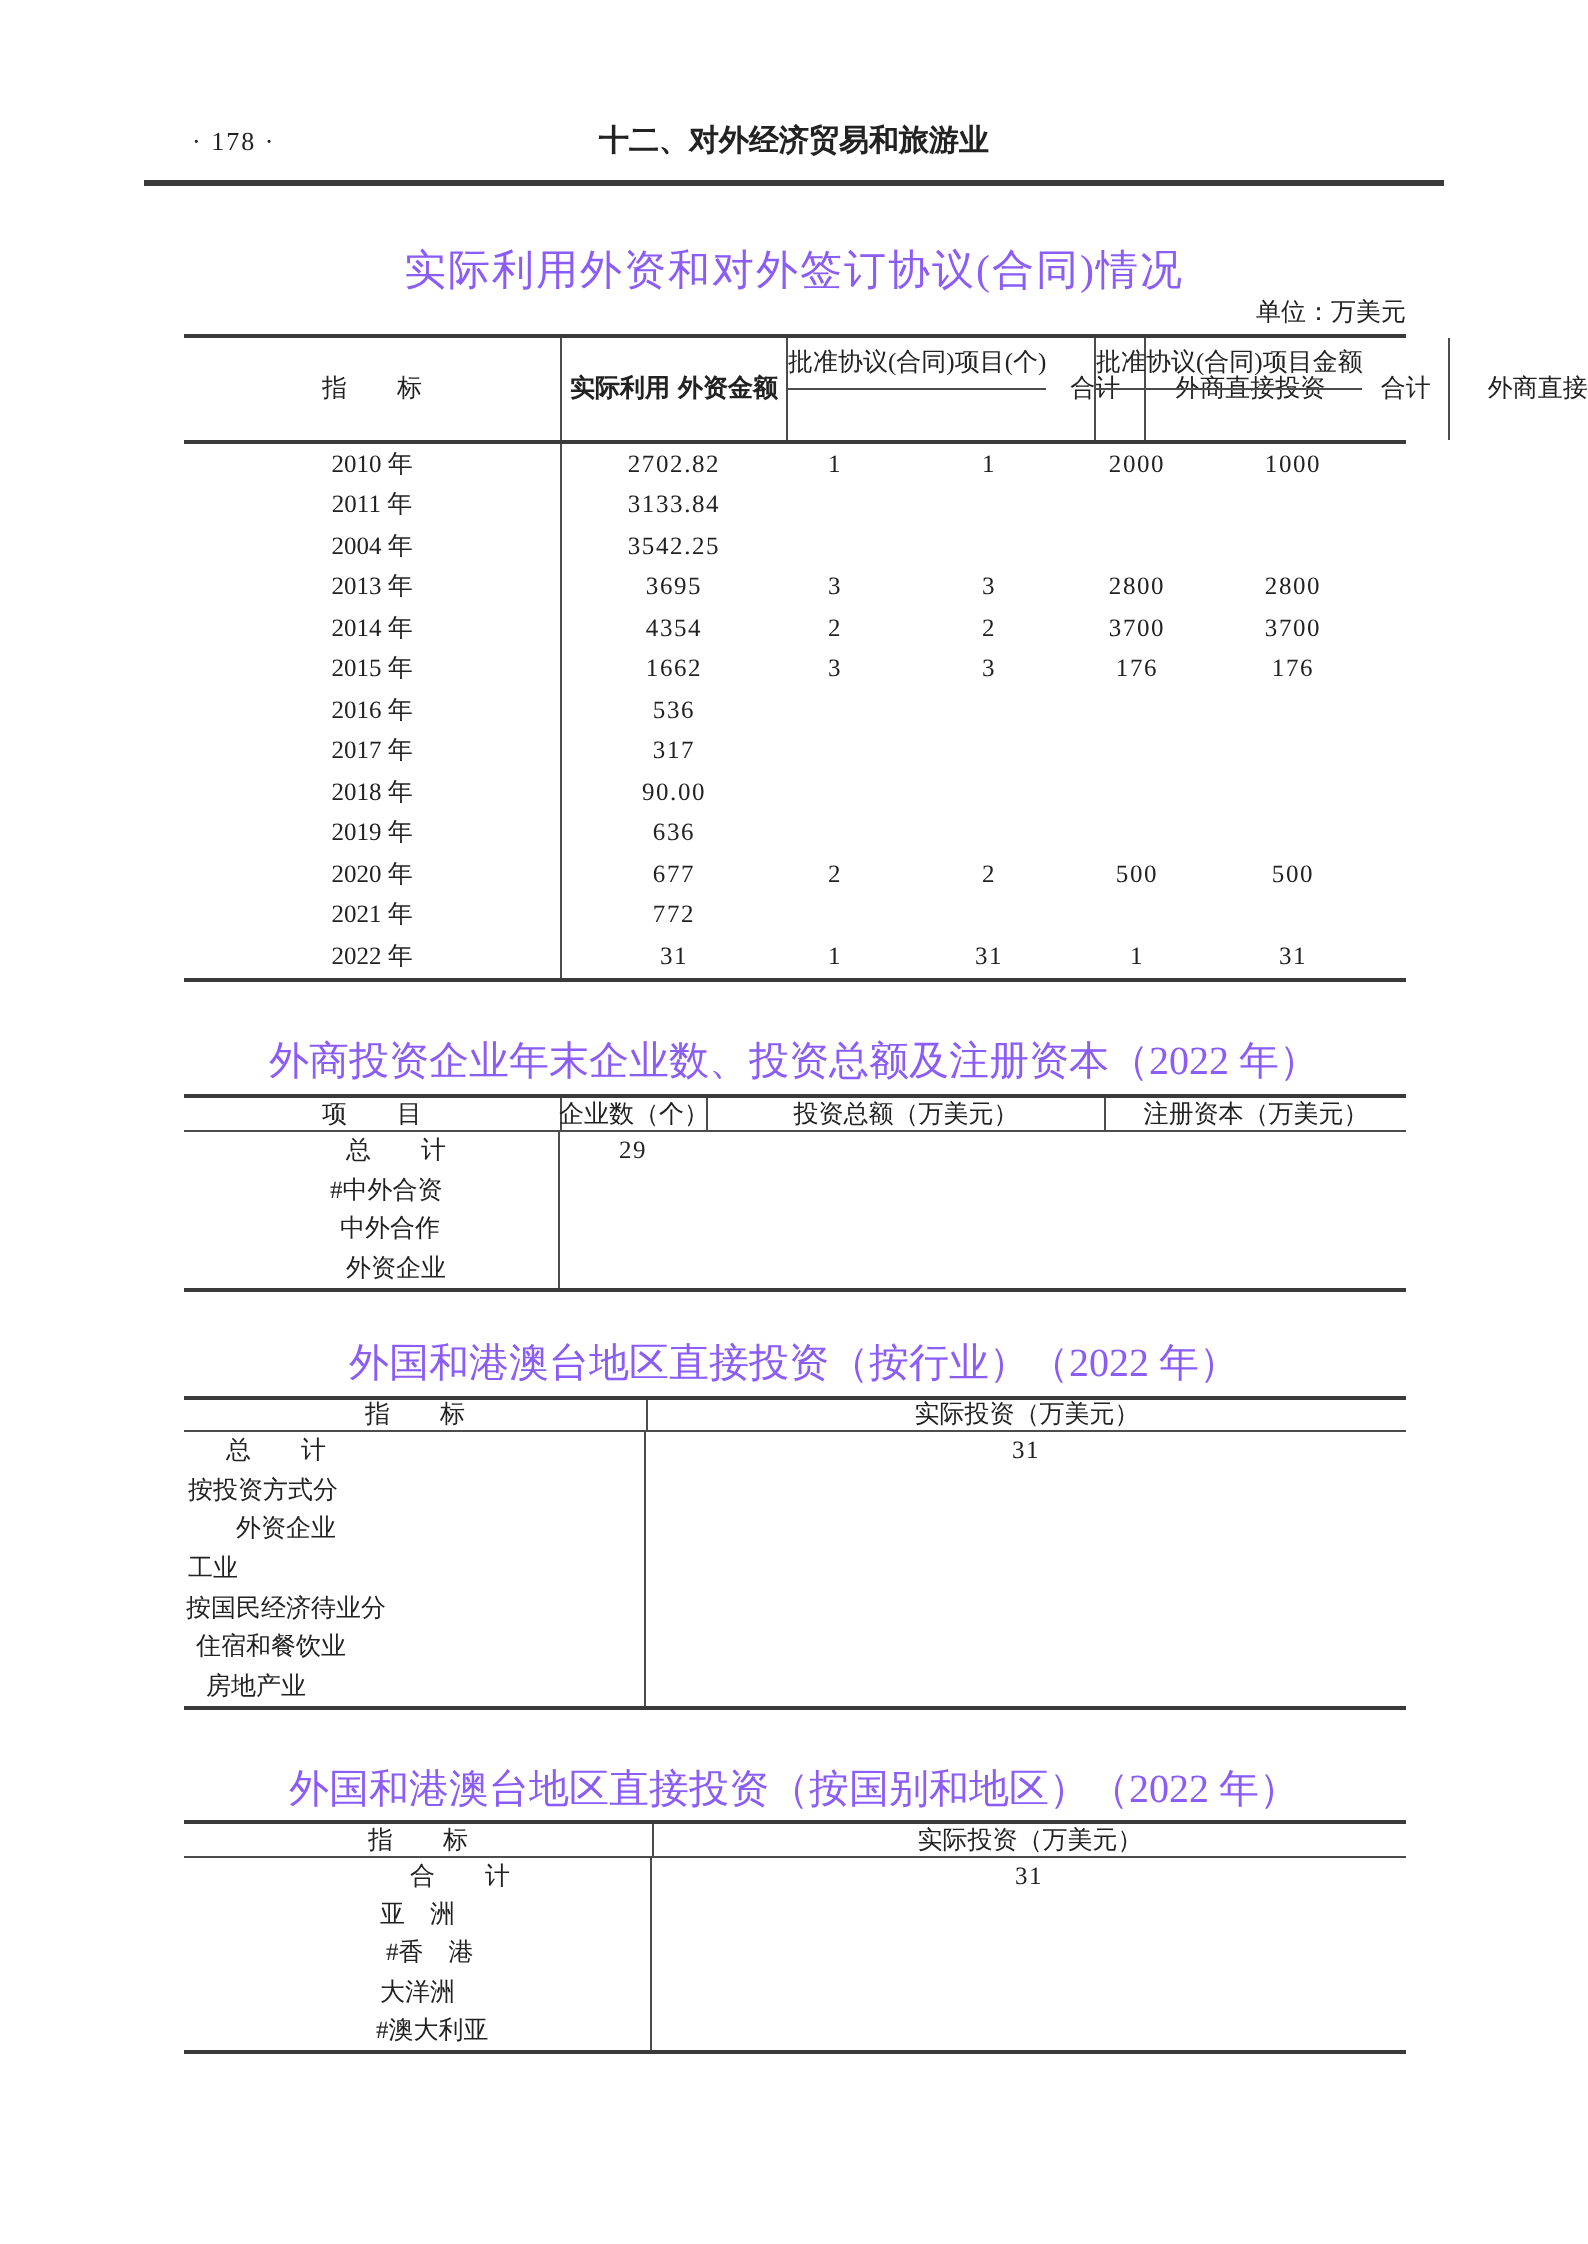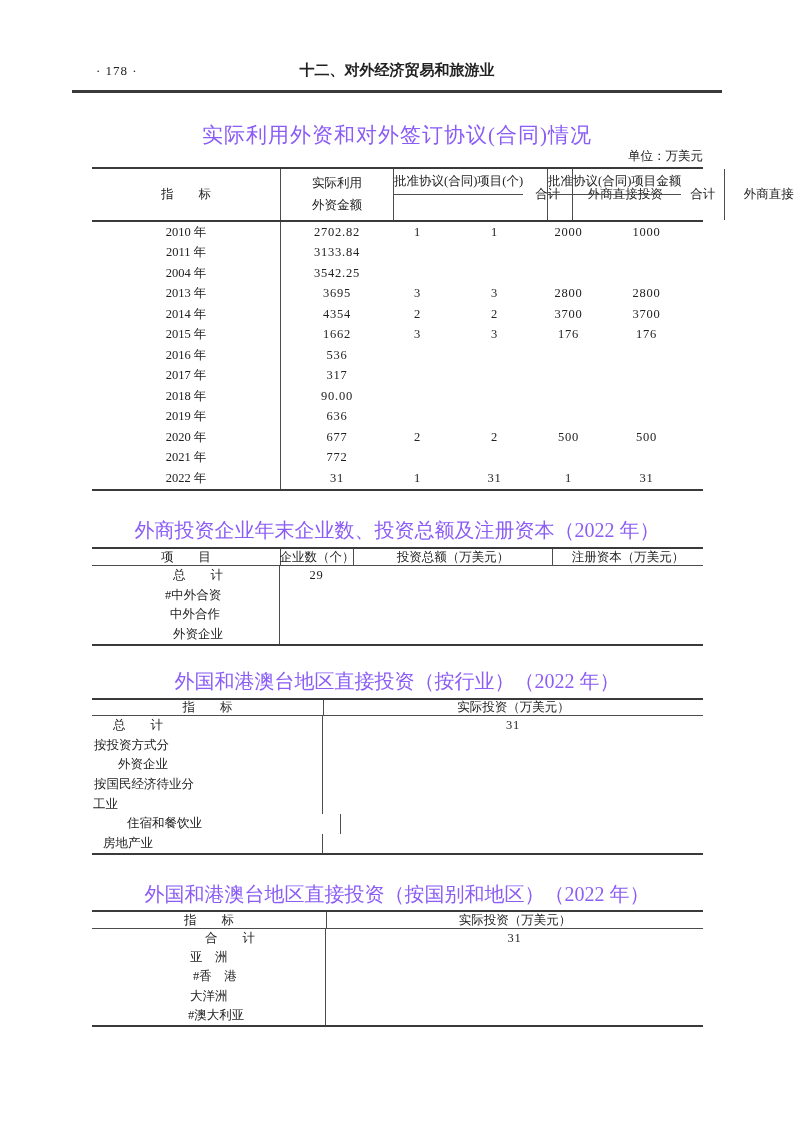--- a/index.html
+++ b/index.html
@@ -39,21 +39,21 @@
          font-size: 12.5px; white-space: nowrap; }
 
   
   .t1 { left: 92px; top: 167px; width: 611px; }
   .t1-head { display: flex; height: 55px;
              border-top: 2px solid #3a3a3a; border-bottom: 2px solid #3a3a3a; }
   .t1-c1 { width: 188px; } .t1-c2 { width: 113px; }
   .t1-g1 { width: 154px; } .t1-g2 { width: 156px; }
   .t1-s1 { width: 49px; }  .t1-s2 { width: 105px; }
   .t1-s3 { width: 43px; }  .t1-s4 { width: 113px; }
-  .stack2 { flex-direction: column; justify-content: space-evenly; }
+  .stack2 { flex-direction: row; justify-content: space-evenly; font-weight: bold; }
   .grp { display: flex; flex-direction: row; }
   .grp-top { height: 26px; border-bottom: 1px solid #4c4c4c;
              display: flex; align-items: center; justify-content: center;
              font-size: 12.5px; white-space: nowrap; }
   .grp-bottom { flex: 1; display: flex; }
   .t1-body { border-bottom: 2px solid #3a3a3a; }
   .t1-body .row { height: 20.5px; }
 
   
   .t2 { left: 92px; top: 547px; width: 611px; }
@@ -73,21 +73,21 @@
   .t3-head { display: flex; height: 18px;
              border-top: 2px solid #3a3a3a; border-bottom: 1px solid #4c4c4c; }
   .t3-c1 { width: 231px; } .t3-c2 { width: 380px; }
   .t3-body { border-bottom: 2px solid #3a3a3a; }
   .t3-body .row { height: 19.6px; }
   .t3-body .row:nth-child(1) .lbl { padding-left: 21px; }
   .t3-body .row:nth-child(2) .lbl { padding-left: 2px; }
   .t3-body .row:nth-child(3) .lbl { padding-left: 26px; }
   .t3-body .row:nth-child(4) .lbl { padding-left: 2px; }
   .t3-body .row:nth-child(5) .lbl { padding-left: 1px; }
-  .t3-body .row:nth-child(6) .lbl { padding-left: 6px; margin-left: 29px; }
+  .t3-body .row:nth-child(6) .lbl { padding-left: 6px; }
   .t3-body .row:nth-child(7) .lbl { padding-left: 11px; }
 
   
   .t4 { left: 92px; top: 910px; width: 611px; }
   .t4-head { display: flex; height: 19px;
              border-top: 2px solid #3a3a3a; border-bottom: 1px solid #4c4c4c; }
   .t4-c1 { width: 234px; } .t4-c2 { width: 377px; }
   .t4-body { border-bottom: 2px solid #3a3a3a; }
   .t4-body .row { height: 19.2px; }
   .t4-body .row:nth-child(1) .lbl { padding-left: 113px; }
@@ -290,25 +290,25 @@
       </div>
       <div class="row">
         <div class="lbl t3-c1 br">按投资方式分</div>
         <div class="c t3-c2 num"></div>
       </div>
       <div class="row">
         <div class="lbl t3-c1 br">外资企业</div>
         <div class="c t3-c2 num"></div>
       </div>
       <div class="row">
+        <div class="lbl t3-c1 br">工业</div>
+        <div class="c t3-c2 num"></div>
+      </div>
+      <div class="row">
         <div class="lbl t3-c1 br">按国民经济待业分</div>
-        <div class="c t3-c2 num"></div>
-      </div>
-      <div class="row">
-        <div class="lbl t3-c1 br">工业</div>
         <div class="c t3-c2 num"></div>
       </div>
       <div class="row">
         <div class="lbl t3-c1 br">住宿和餐饮业</div>
         <div class="c t3-c2 num"></div>
       </div>
       <div class="row">
         <div class="lbl t3-c1 br">房地产业</div>
         <div class="c t3-c2 num"></div>
       </div>

